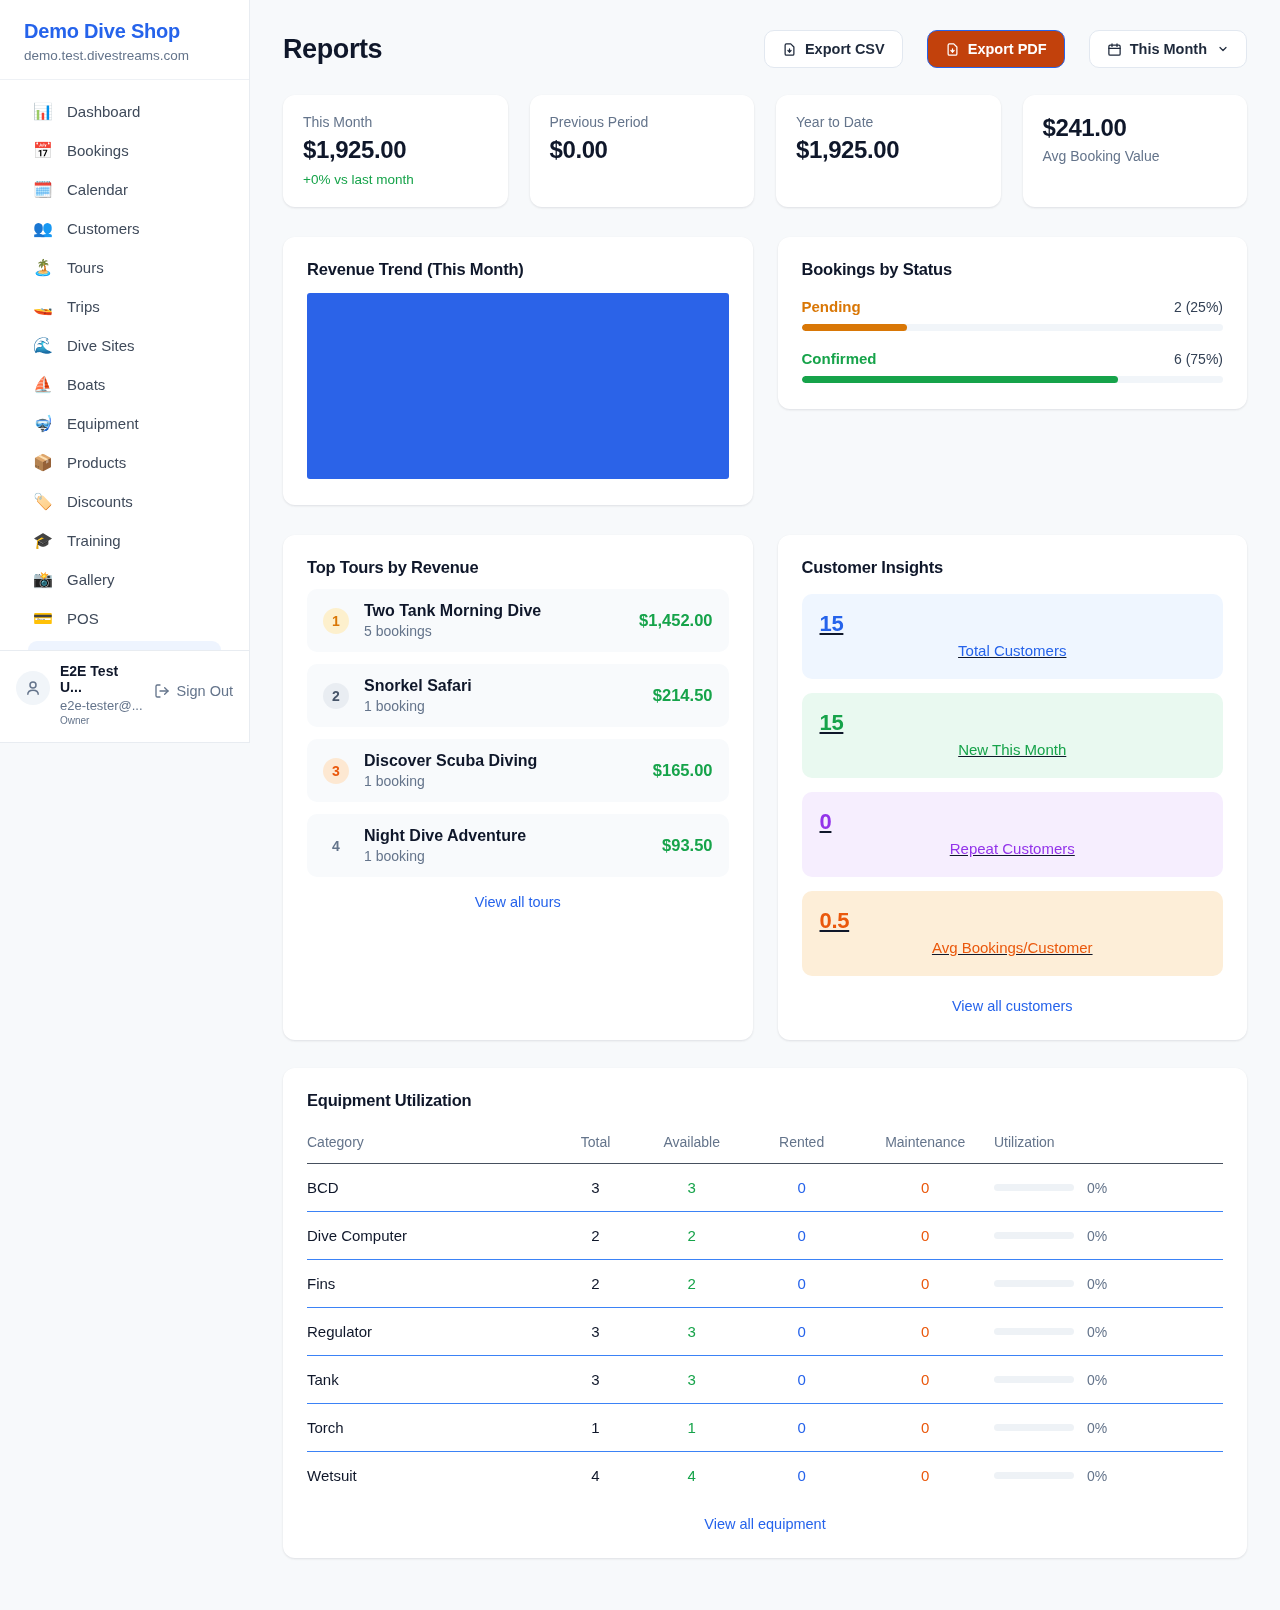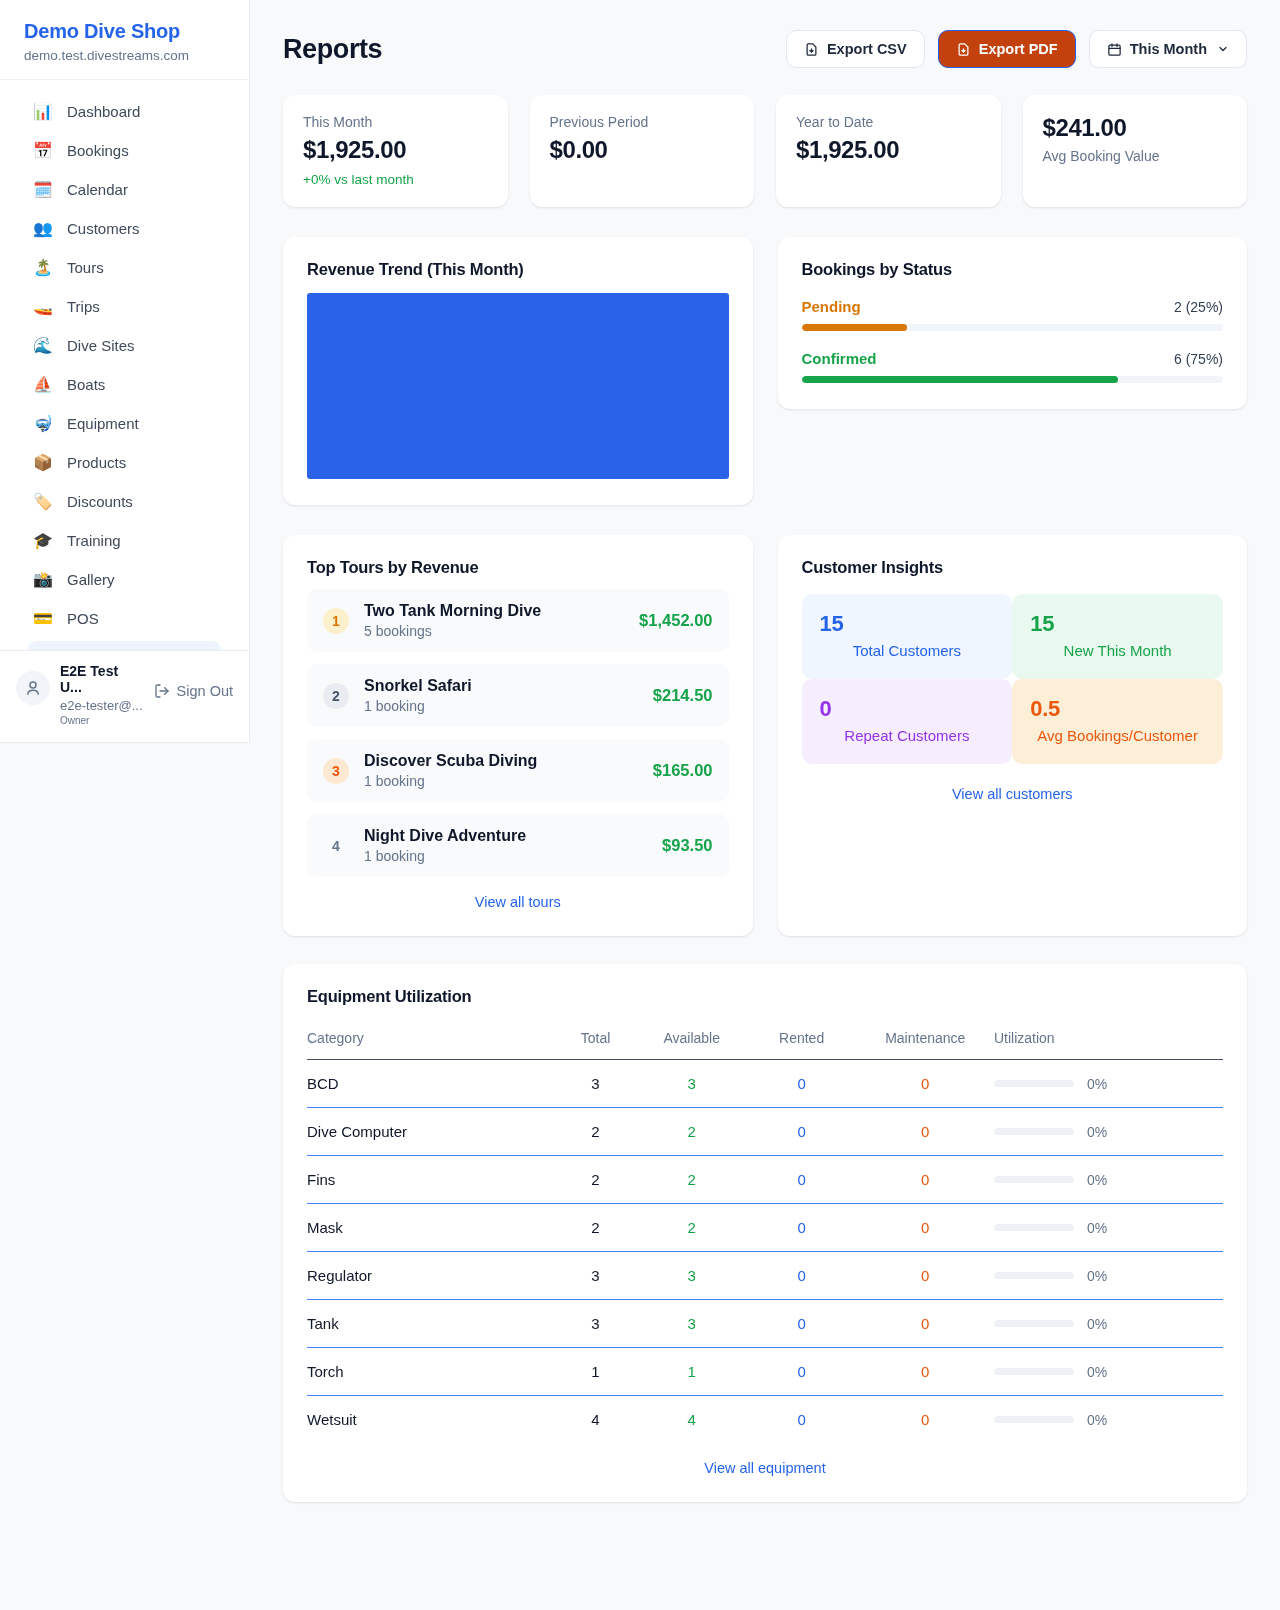--- a/index.html
+++ b/index.html
@@ -26,21 +26,21 @@
   .sidebar-footer { border-top:1px solid #e8ecf1; padding:12px 16px 16px; display:flex; align-items:flex-start; gap:10px; }
   .avatar { width:34px; height:34px; border-radius:50%; background:#f1f5f9; display:flex; align-items:center; justify-content:center; flex:0 0 34px; margin-top:8px; }
   .user-name { font-size:14px; font-weight:bold; color:#0f172a; }
   .user-email { font-size:13px; color:#64748b; margin-top:3px; }
   .user-role { font-size:10px; color:#64748b; margin-top:2px; }
   .signout { display:flex; align-items:center; gap:7px; color:#64748b; font-size:14.5px; margin-left:auto; padding-top:20px; cursor:pointer; white-space:nowrap; }
   
   .main { margin-left:250px; padding:30px 33px 60px; }
   .header-row { display:flex; align-items:center; justify-content:space-between; margin-bottom:27px; }
   .page-title { font-size:27px; font-weight:800; color:#0f172a; letter-spacing:-0.4px; }
-  .header-actions { display:flex; gap:13px; }
+  .header-actions { display:flex; gap:24px; }
   .btn { display:flex; align-items:center; gap:8px; height:38px; padding:0 17px; border-radius:10px; font-size:14.5px; font-weight:600; border:1px solid #e2e8f0; background:#fff; color:#1e293b; cursor:pointer; font-family:inherit; }
   .btn-primary { background:#c2410c; border-color:#2563eb; color:#fff; }
   .chev { margin-left:2px; }
   
   .card { background:#fff; border-radius:12px; box-shadow:0 1px 2px rgba(15,23,42,.05), 0 1px 3px rgba(15,23,42,.06); }
   .stats-grid { display:grid; grid-template-columns:repeat(4,1fr); gap:22px; }
   .stat-card { padding:19px 20px 20px; }
   .stat-label { font-size:14px; color:#64748b; }
   .stat-value { font-size:24px; font-weight:800; color:#0f172a; margin-top:6px; letter-spacing:-0.4px; }
   .stat-delta { font-size:13.5px; color:#16a34a; margin-top:8px; }
@@ -61,21 +61,21 @@
   .bar-fill { height:100%; border-radius:99px; }
   
   .tour-row { display:flex; align-items:center; gap:15px; background:#f8fafc; border-radius:10px; padding:13px 16px; margin-top:12px; }
   .tour-row:first-of-type { margin-top:17px; }
   .rank { width:26px; height:26px; border-radius:50%; display:flex; align-items:center; justify-content:center; font-size:14px; font-weight:600; flex:0 0 26px; }
   .tour-name { font-size:16px; font-weight:600; color:#0f172a; }
   .tour-bookings { font-size:14px; color:#64748b; margin-top:3px; }
   .tour-revenue { margin-left:auto; font-size:16.5px; font-weight:700; color:#16a34a; white-space:nowrap; }
   .view-link { display:block; width:100%; text-align:center; color:#2563eb; font-size:14.5px; margin-top:17px; cursor:pointer; background:none; border:none; font-family:inherit; }
   
-  .insights-grid { display:grid; grid-template-columns:1fr 1fr; gap:0; margin-top:17px; }
+  .insights-grid { display:grid; grid-template-columns:1fr; gap:14px; margin-top:17px;text-decoration:underline; }
   .tile { border-radius:10px; padding:17px 18px 20px; }
   .tile-value { font-size:22px; font-weight:800; letter-spacing:-0.3px; }
   .tile-label { font-size:15px; margin-top:5px;text-align:center; }
   
   .equip-card { margin-top:28px; }
   table { width:100%; border-collapse:collapse; margin-top:14px; table-layout:fixed; }
   th { font-size:14px; color:#64748b; font-weight:400; text-align:center; padding:10px 0 13px; border-bottom:1px solid #46505e; }
   th.left, td.left { text-align:left; }
   td { font-size:15px; color:#0f172a; text-align:center; padding:15px 0; border-bottom:1px solid #3b82f6; }
   tr:last-child td { border-bottom:none; }
@@ -387,35 +387,20 @@
           <td class="left">
               <div class="util-cell">
                 <div class="util-track">
                   <div class="util-fill" style="width: 0%;"></div>
                 </div>
                 <span class="util-text">0%</span>
               </div>
             </td>
         </tr>
         <tr>
-          <td class="left">Mask</td>
-          <td>2</td>
-          <td class="c-green">2</td>
-          <td class="c-blue">0</td>
-          <td class="c-orange">0</td>
-          <td class="left">
-              <div class="util-cell">
-                <div class="util-track">
-                  <div class="util-fill" style="width: 0%;"></div>
-                </div>
-                <span class="util-text">0%</span>
-              </div>
-            </td>
-        </tr>
-        <tr>
           <td class="left">Regulator</td>
           <td>3</td>
           <td class="c-green">3</td>
           <td class="c-blue">0</td>
           <td class="c-orange">0</td>
           <td class="left">
               <div class="util-cell">
                 <div class="util-track">
                   <div class="util-fill" style="width: 0%;"></div>
                 </div>

